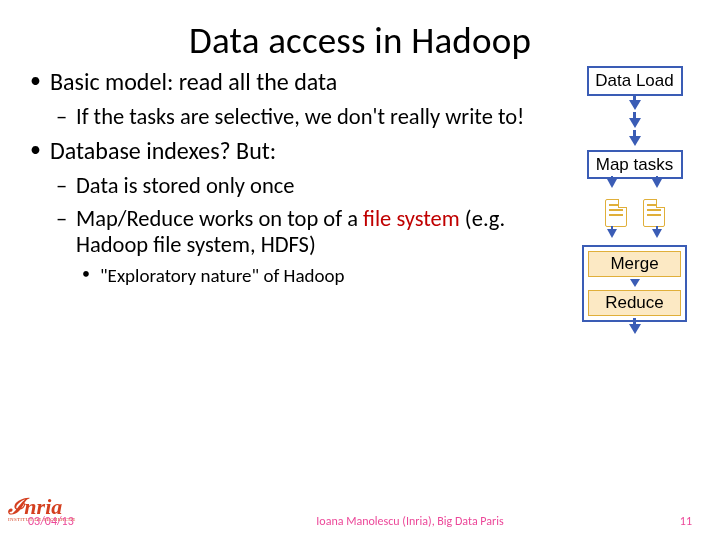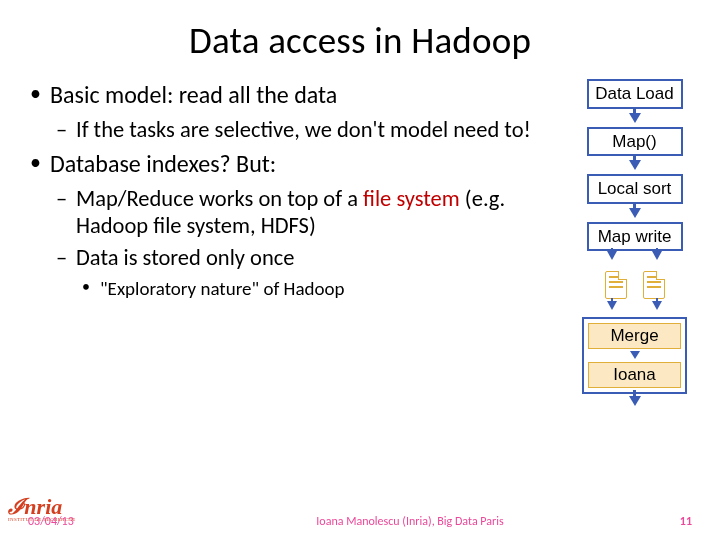--- a/index.html
+++ b/index.html
@@ -15,21 +15,21 @@
   .slide {
     width: 720px;
     height: 540px;
     position: relative;
     padding: 18px 28px 0 28px;
   }
   h1 {
     font-size: 37px;
     font-weight: 400;
     text-align: center;
-    margin-bottom: 16px;
+    margin-bottom: 3px;
     letter-spacing: 0.2px;
   }
   .body {
     display: flex;
     gap: 4px;
   }
   .text-col {
     flex: 1;
     font-size: 24px;
     line-height: 1.18;
@@ -201,21 +201,21 @@
     left: 0;
     width: 720px;
     display: flex;
     align-items: flex-end;
     font-size: 12px;
     color: #ec4899;
     padding: 0 28px;
   }
   .footer .date { width: 160px; }
   .footer .center { flex: 1; text-align: center; }
-  .footer .num { width: 60px; text-align: right; font-weight: bold; }
+  .footer .num { width: 60px; text-align: right; }
   .logo {
     position: absolute;
     left: 8px;
     bottom: 18px;
     font-style: italic;
     font-family: Georgia, serif;
     font-size: 22px;
     color: #d43f1f;
     font-weight: bold;
   }
@@ -233,61 +233,59 @@
 <body>
 
 <div class="slide">
 
   <h1>Data access in Hadoop</h1>
 
   <div class="body">
 
     <div class="text-col">
       <div class="lvl1">Basic model: read all the data</div>
-      <div class="lvl2">If the tasks are selective, we don't model need to!</div>
+      <div class="lvl2">If the tasks are selective, we don't really write to!</div>
       <div class="lvl1">Database indexes? But:</div>
+      <div class="lvl2">Data is stored only once</div>
       <div class="lvl2">
         <span>Map/Reduce works on top of a </span><span class="red">file system</span><span> (e.g. Hadoop file system, HDFS)</span>
       </div>
-      <div class="lvl2">Data is stored only once</div>
       <div class="lvl3">"Exploratory nature" of Hadoop</div>
     </div>
 
     <div class="diagram-col">
       <div class="stage">Data Load</div>
       <div class="arrow-gap">
           <div class="arrow-down"></div>
         </div>
-      <div class="stage">Map()</div>
       <div class="arrow-gap">
           <div class="arrow-down"></div>
         </div>
-      <div class="stage">Local sort</div>
       <div class="arrow-gap">
           <div class="arrow-down"></div>
         </div>
-      <div class="stage">Map write</div>
+      <div class="stage">Map tasks</div>
 
       <div class="two-arrows">
         <div class="ta left"></div>
           <div class="ta right"></div>
       </div>
       <div class="docs-row">
         <div class="doc-icon"></div>
         <div class="doc-icon"></div>
       </div>
       <div class="two-arrows">
         <div class="ta left"></div>
           <div class="ta right"></div>
       </div>
 
       <div class="merge-group">
         <div class="inner-stage">Merge</div>
         <div class="small-arrow"></div>
-        <div class="inner-stage">Ioana</div>
+        <div class="inner-stage">Reduce</div>
       </div>
       <div class="arrow-gap" style="height:14px">
           <div class="arrow-down"></div>
         </div>
     </div>
 
   </div>
 
   <div class="logo">
     ℐnria

